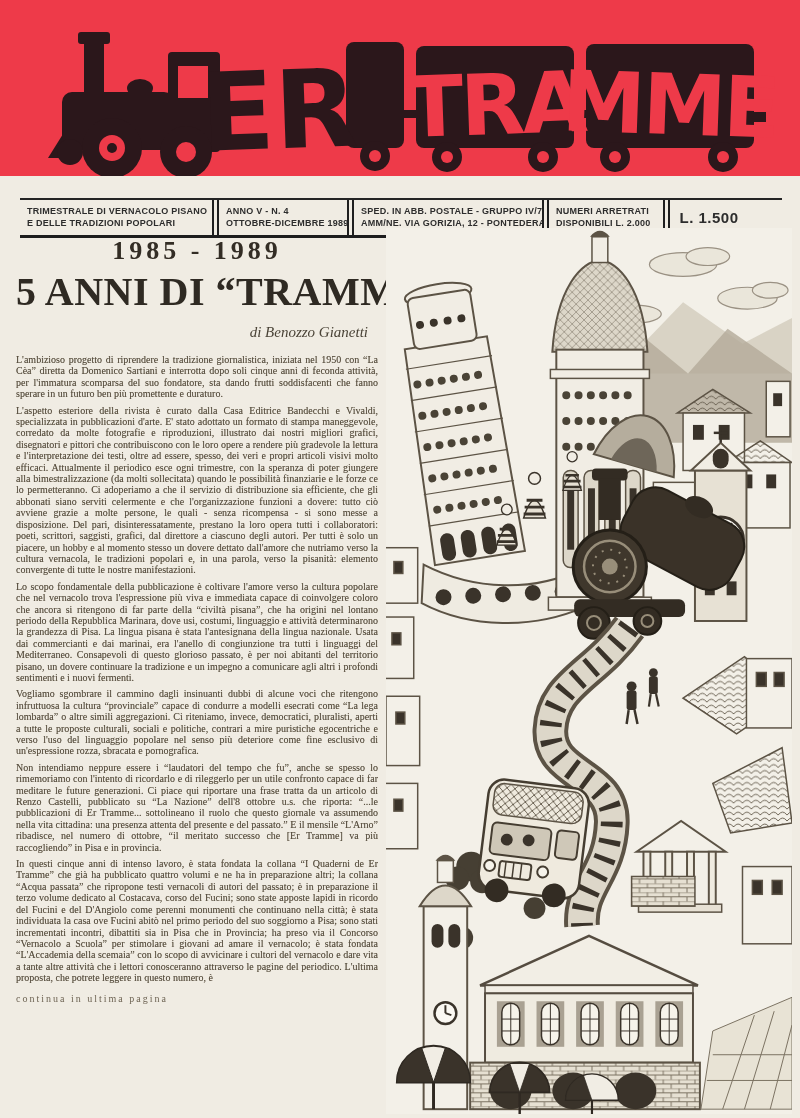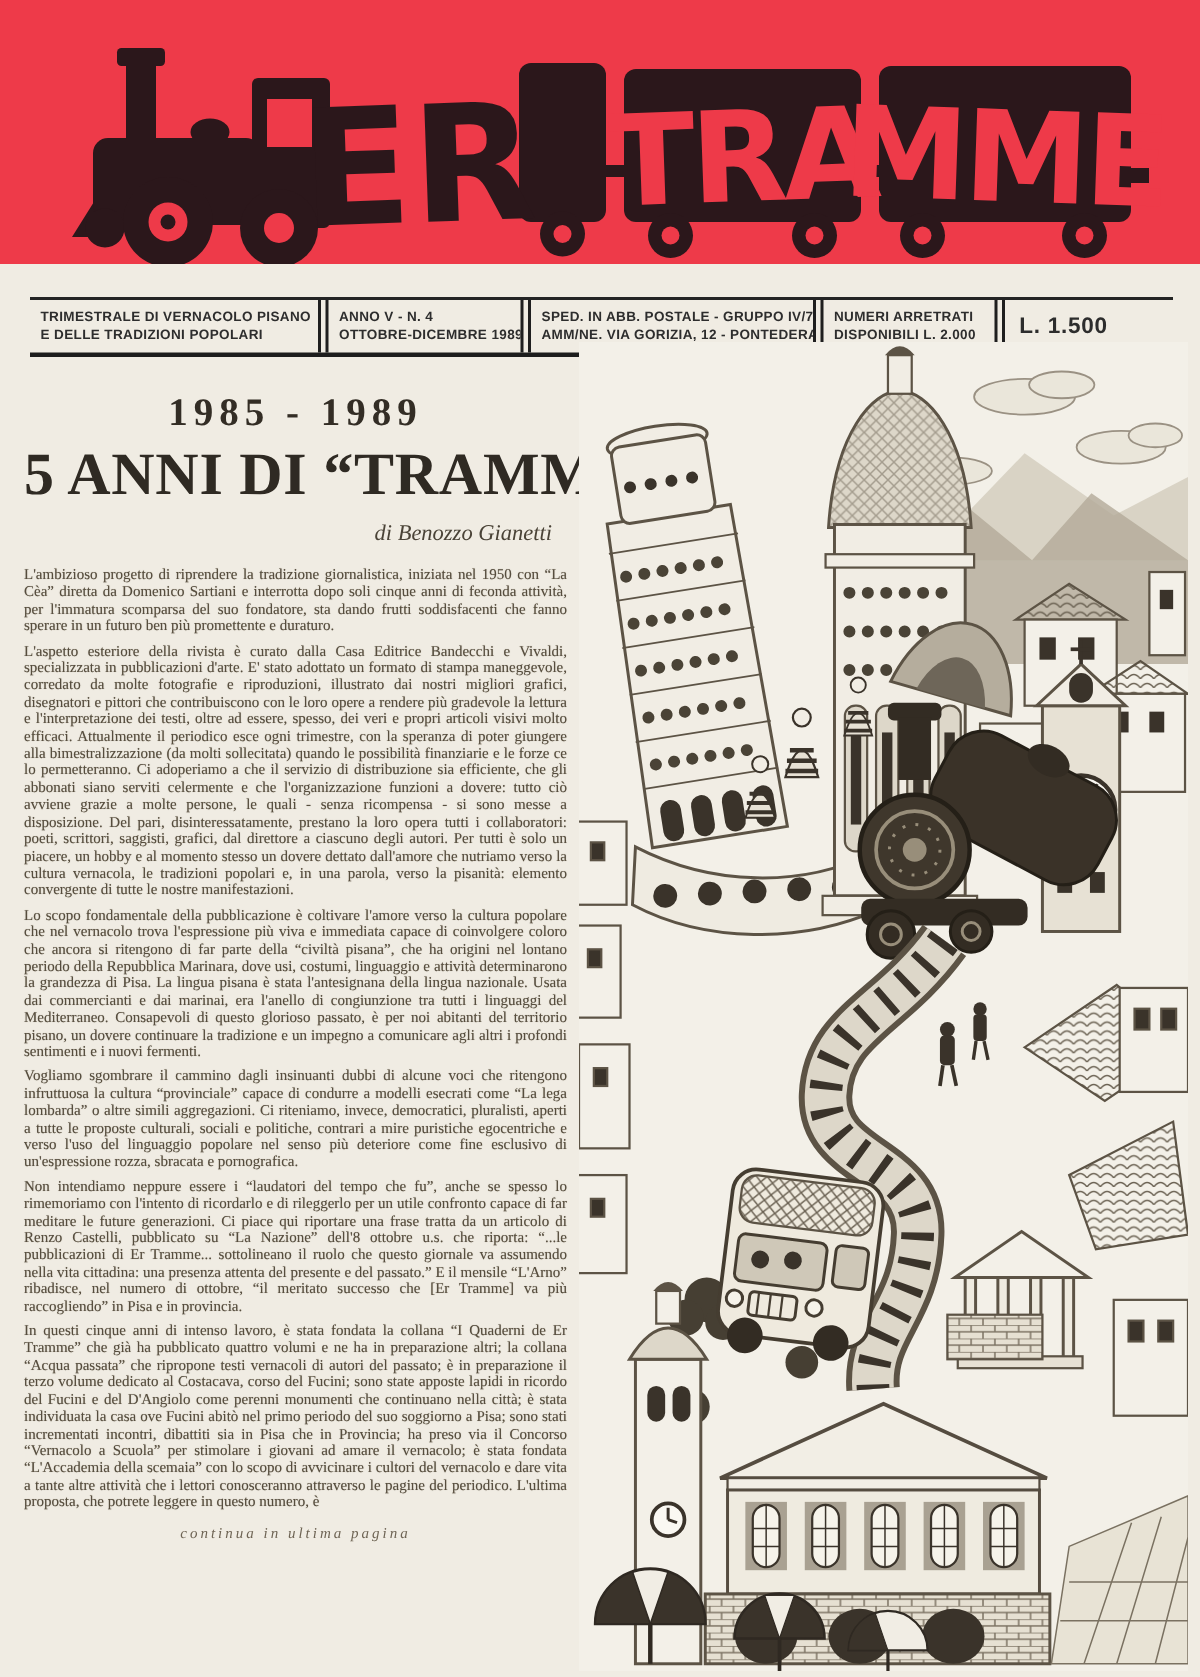--- a/index.html
+++ b/index.html
@@ -17,29 +17,29 @@
         letter-spacing:.25px;line-height:12px;white-space:nowrap;overflow:hidden;}
   .hbox.b1{width:192px;}
   .hbox.b2{width:128px;}
   .hbox.b3{width:188px;}
   .hbox.b4{width:114px;}
   .hbox.b5{width:78px;display:flex;align-items:center;justify-content:center;
            font-size:15px;padding:0;letter-spacing:.5px;}
   .vdiv{width:3px;border-left:2px solid #1f1f1f;border-right:2px solid #1f1f1f;}
   
   .article{position:absolute;left:16px;top:232px;width:362px;color:#4f4739;}
-  .years{margin:28px 0 0;text-align:center;font-size:26px;font-weight:700;
+  .years{margin:4px 0 0;text-align:center;font-size:26px;font-weight:700;
          letter-spacing:4px;color:#332d25;}
   .headline{margin:2px 0 0;text-align:right;font-size:40px;font-weight:700;
             letter-spacing:.5px;color:#2f2a23;white-space:nowrap;}
   .byline{margin:9px 10px 0 0;text-align:right;font-style:italic;font-size:15px;color:#4a4337;font-family:Liberation Serif, serif;}
   .bodytext{margin-top:13px;}
   .bodytext p{margin:0 0 5px;font-size:10px;line-height:11.4px;text-align:justify;
               color:#564d3e;text-shadow:0 0 .6px rgba(104,94,74,.55);}
-  .continuation{margin-top:9px;text-align:center;font-style:italic;font-size:10px;
+  .continuation{margin-top:9px;text-align:left;font-size:10px;
                 letter-spacing:2px;color:#6e6454;}
   
   .illustration{position:absolute;left:386px;top:228px;width:406px;height:886px;
                 background:#f3f0e8;}
 </style>
 </head>
 <body>
 
 <div class="page">
 

